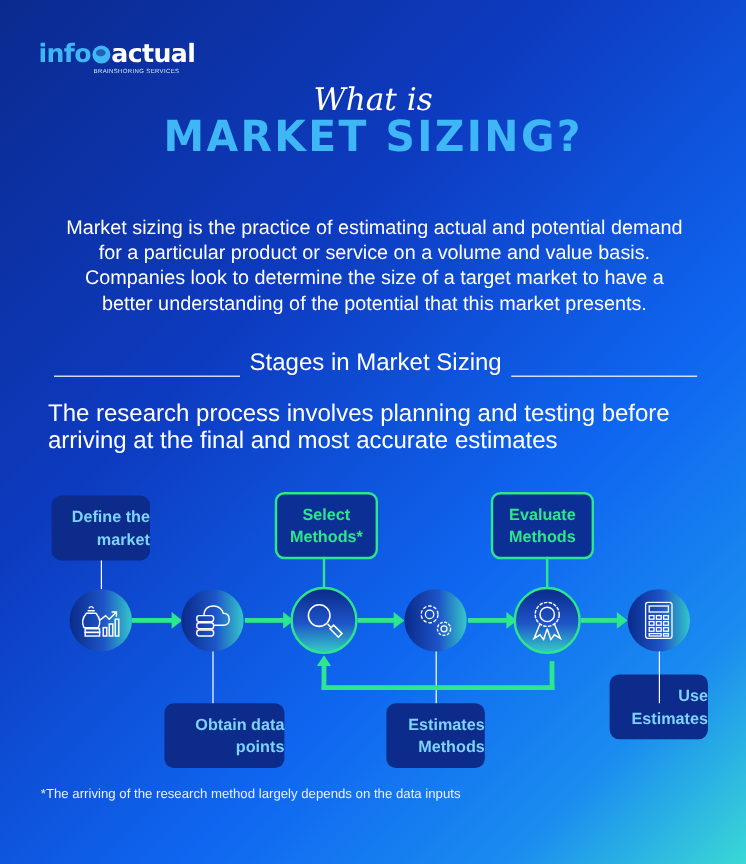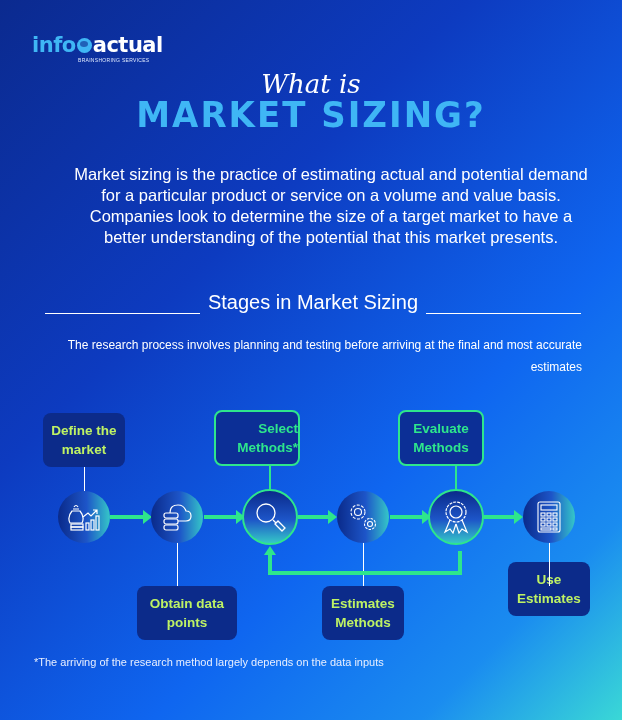--- a/index.html
+++ b/index.html
@@ -9,28 +9,28 @@
     color:#fff;overflow:hidden;}
   .logo{position:absolute;left:32px;top:34px;}
   .logo .word{font-family:"DejaVu Sans",sans-serif;font-weight:bold;font-size:21px;letter-spacing:-0.5px;line-height:22px;}
   .logo .info{color:#3fb6f5;}
   .logo .globe{display:inline-block;width:15px;height:15px;border-radius:50%;background:#3fb6f5;vertical-align:-1px;margin:0 1px;position:relative;}
   .logo .globe:after{content:"";position:absolute;left:3px;top:3px;width:8px;height:6px;border-radius:50%;background:#0b2a8f;opacity:.6;}
   .logo .mineo{color:#fff;}
   .logo .tag{position:absolute;left:46px;top:23px;font-size:5px;letter-spacing:0.3px;white-space:nowrap;color:#dfe9ff;}
   .title-script{position:absolute;left:0;width:622px;top:69px;text-align:center;font-family:"DejaVu Serif",serif;font-style:italic;font-size:26px;color:#fff;}
   .title-main{position:absolute;left:0;width:622px;top:94px;text-align:center;font-family:"DejaVu Sans",sans-serif;font-weight:bold;font-size:34px;color:#3fb6f5;letter-spacing:2px;transform:scaleY(1.05);}
-  .intro{position:absolute;left:54px;width:516px;top:164px;text-align:center;font-size:16.5px;line-height:21px;color:#fff;margin-left:19px;}
+  .intro{position:absolute;left:54px;width:516px;top:180px;text-align:center;font-size:16.5px;line-height:21px;color:#fff;}
   .section{position:absolute;left:45px;width:536px;top:291px;display:flex;align-items:flex-end;}
   .section .line{flex:1;height:1px;background:#fff;}
   .section .label{padding:0 8px;font-size:20px;color:#fff;}
-  .sub{position:absolute;left:40px;width:542px;top:334px;text-align:right;font-size:12px;line-height:22px;}
+  .sub{position:absolute;left:40px;width:542px;top:334px;text-align:left;font-size:20px;line-height:22px;}
   .box{position:absolute;border-radius:8px;background:#0b2a8f;font-weight:bold;font-size:13.5px;line-height:19px;text-align:center;display:flex;align-items:center;justify-content:center;}
   .box.green{border:2px solid #2ee68c;color:#2ee68c;background:#0c2f96;}
-  .box.white{color:#bef264;background:#0c2b8a;}
+  .box.white{color:#7dd3fc;background:#0c2b8a;text-align:right;}
   .vline{position:absolute;width:1px;background:#fff;}
   .vline.g{background:#2ee68c;width:2px;}
   .node{position:absolute;width:52px;height:52px;border-radius:50%;
     background:linear-gradient(90deg,#0a2a8a 0%,#1d55c8 55%,#35c7c8 100%);display:flex;align-items:center;justify-content:center;}
   .node.hl{background:linear-gradient(180deg,#0a2a8a 0%,#1d55c8 55%,#35c7c8 100%);border:2px solid #2ee68c;width:52px;height:52px;}
   .arrow{position:absolute;height:4px;background:#2ee68c;}
   .arrow:after{content:"";position:absolute;right:-6px;top:-5px;border-left:9px solid #2ee68c;border-top:7px solid transparent;border-bottom:7px solid transparent;}
   .loop{position:absolute;border:4px solid #2ee68c;border-top:none;}
   .loop-head{position:absolute;border-bottom:9px solid #2ee68c;border-left:6px solid transparent;border-right:6px solid transparent;}
   .foot{position:absolute;left:34px;top:656px;font-size:11px;color:#e8efff;}
@@ -56,24 +56,24 @@
   <div class="section">
     <div class="line"></div>
     <div class="label">Stages in Market Sizing</div>
     <div class="line"></div>
   </div>
   <div class="sub">The research process involves planning and testing before arriving at the final and most accurate estimates</div>
 
   <div class="box white" style="left:43px;top:413px;width:82px;height:54px;">
       <span>Define the market</span>
     </div>
-  <div class="box green" style="left:214px;top:410px;width:82px;height:52px;text-align:right;">
+  <div class="box green" style="left:229px;top:410px;width:82px;height:52px;">
       <span>Select Methods*</span>
     </div>
-  <div class="box green" style="left:398px;top:410px;width:82px;height:52px;">
+  <div class="box green" style="left:409px;top:410px;width:82px;height:52px;">
       <span>Evaluate Methods</span>
     </div>
 
   <div class="box white" style="left:137px;top:586px;width:100px;height:54px;">
       <span>Obtain data points</span>
     </div>
   <div class="box white" style="left:322px;top:586px;width:82px;height:54px;">
       <span>Estimates Methods</span>
     </div>
   <div class="box white" style="left:508px;top:562px;width:82px;height:54px;">

